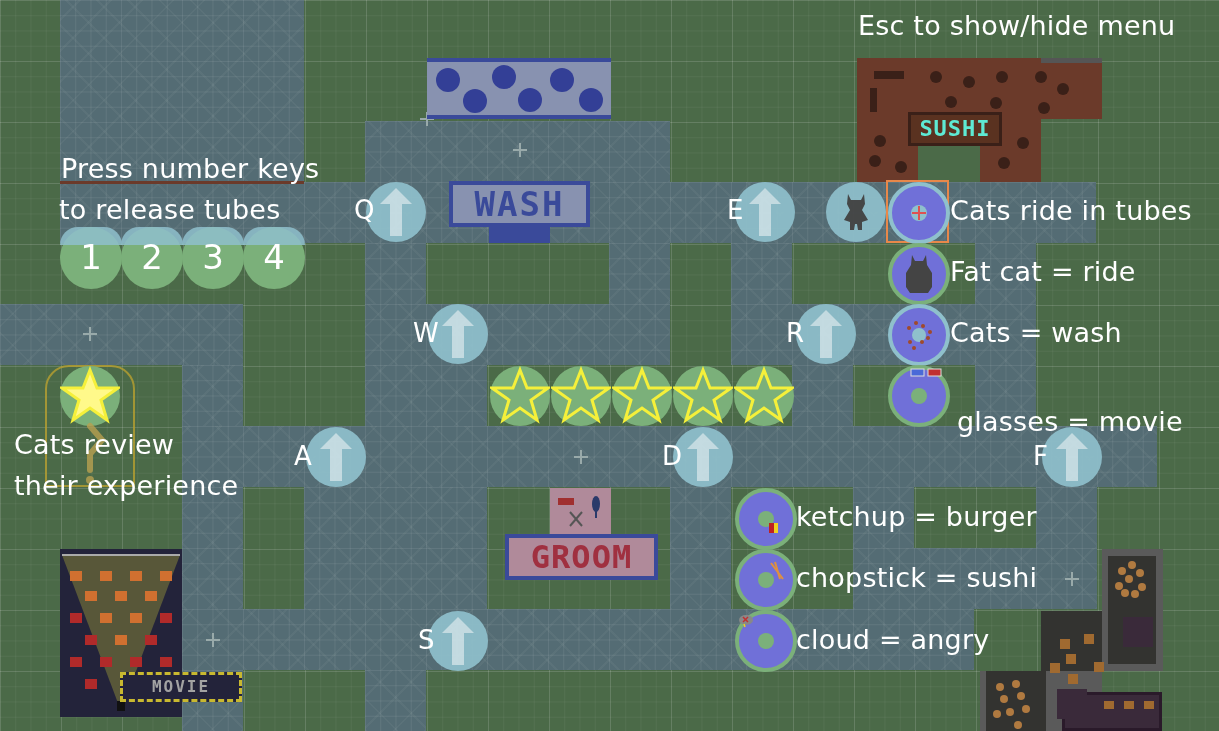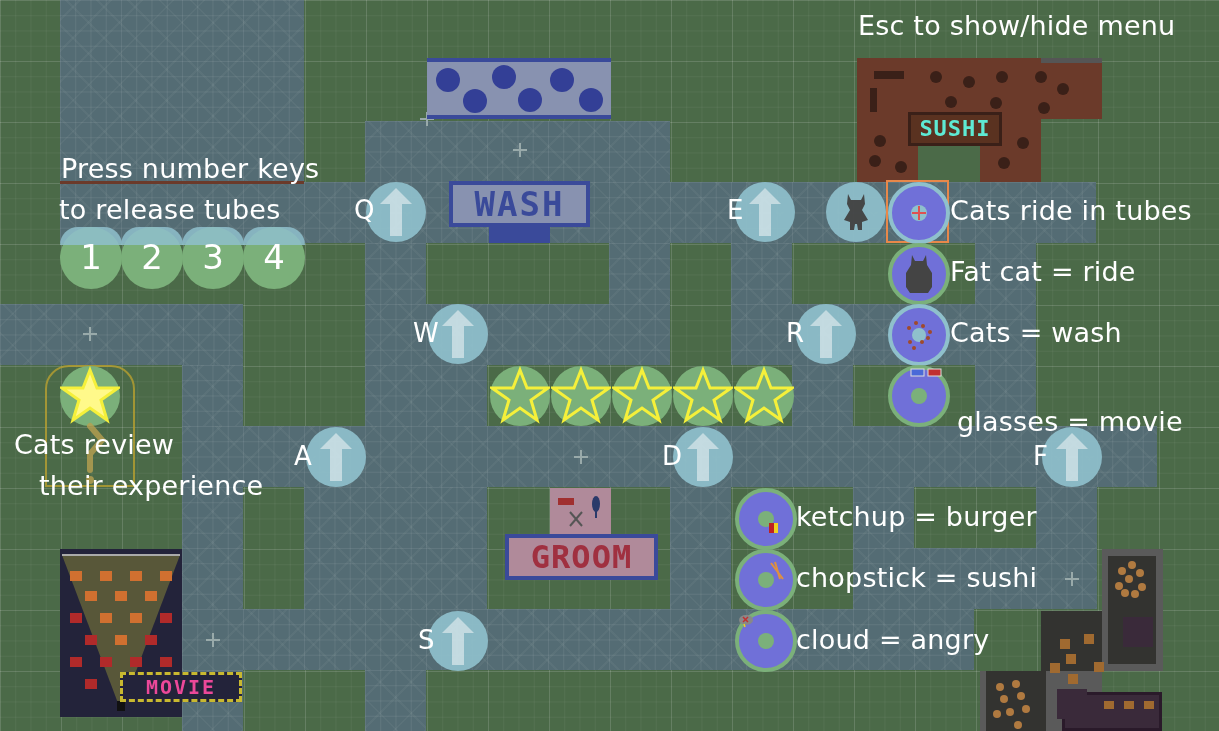--- a/index.html
+++ b/index.html
@@ -155,21 +155,21 @@
         <rect x="10" y="108" width="12" height="10"></rect>
           <rect x="40" y="108" width="12" height="10"></rect>
           <rect x="70" y="108" width="12" height="10"></rect>
           <rect x="100" y="108" width="12" height="10"></rect>
         <rect x="25" y="130" width="12" height="10"></rect>
       </g>
       <rect x="57" y="152" width="8" height="10" fill="#111"></rect>
     </svg>
   </div>
   <div style="position:absolute;left:120px;top:672px;width:122px;height:30px;background:#23233a;border:3px dashed #c8b830;box-sizing:border-box;display:flex;align-items:center;justify-content:center;">
-    <span style="color:#ec4899;font-family:'DejaVu Sans Mono', monospace;font-size:20px;font-weight:bold;letter-spacing:2px;line-height:1;">MOVIE</span>
+    <span style="color:#a3a3a3;font-family:'DejaVu Sans Mono', monospace;font-size:16px;font-weight:bold;letter-spacing:2px;line-height:1;">MOVIE</span>
   </div>
 
   <div style="position:absolute;left:1102px;top:549px;width:61px;height:122px;background:#5a5a5a;"></div>
   <div style="position:absolute;left:1108px;top:556px;width:48px;height:108px;background:#333330;"></div>
   <div style="position:absolute;left:1041px;top:611px;width:61px;height:120px;background:#333330;"></div>
   <div style="position:absolute;left:980px;top:671px;width:122px;height:60px;background:#5a5a5a;"></div>
   <div style="position:absolute;left:986px;top:671px;width:60px;height:60px;background:#333330;"></div>
   <div style="position:absolute;left:1062px;top:692px;width:100px;height:39px;background:#3a2a3a;border:3px solid #2a1a2a;box-sizing:border-box;"></div>
   <svg width="239" height="182" style="position:absolute;left:980px;top:549px">
     <g fill="#b07a40">
@@ -358,21 +358,21 @@
       <ellipse cx="8" cy="6" rx="7" ry="5" fill="#888"></ellipse>
       <line x1="5" y1="3" x2="10" y2="8" stroke="#c03030" stroke-width="1.5"></line>
       <line x1="10" y1="3" x2="5" y2="8" stroke="#c03030" stroke-width="1.5"></line>
       <line x1="6" y1="10" x2="7" y2="13" stroke="#f0d020" stroke-width="1.5"></line>
     </svg>
 
   <span class="txt" style="left:61px;top:155px;">Press number keys</span>
   <span class="txt" style="left:858px;top:12px;">Esc to show/hide menu</span>
   <span class="txt" style="left:59px;top:196px;">to release tubes</span>
   <span class="txt" style="left:14px;top:431px;">Cats review</span>
-  <span class="txt" style="left:14px;top:472px;margin-left:25px;">their experience</span>
+  <span class="txt" style="left:14px;top:472px;">their experience</span>
 
   <span class="txt" style="left:950px;top:197px;">Cats ride in tubes</span>
   <span class="txt" style="left:950px;top:258px;">Fat cat = ride</span>
   <span class="txt" style="left:950px;top:319px;">Cats = wash</span>
   <span class="txt" style="left:957px;top:380px;margin-top:28px;">glasses = movie</span>
   <span class="txt" style="left:796px;top:503px;">ketchup = burger</span>
   <span class="txt" style="left:796px;top:626px;">cloud = angry</span>
   <span class="txt" style="left:796px;top:564px;">chopstick = sushi</span>
 
 </div>

